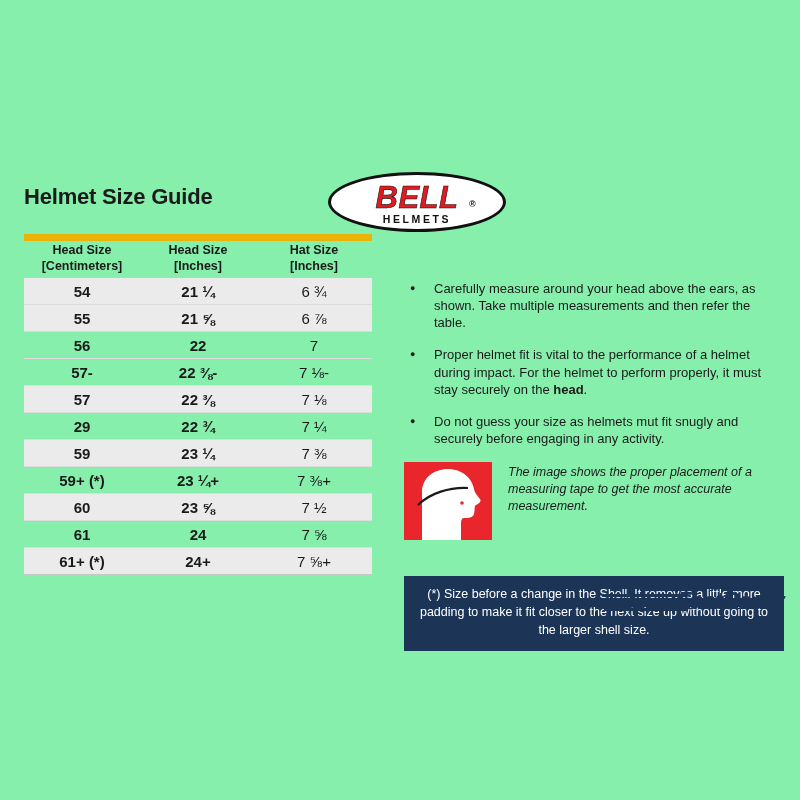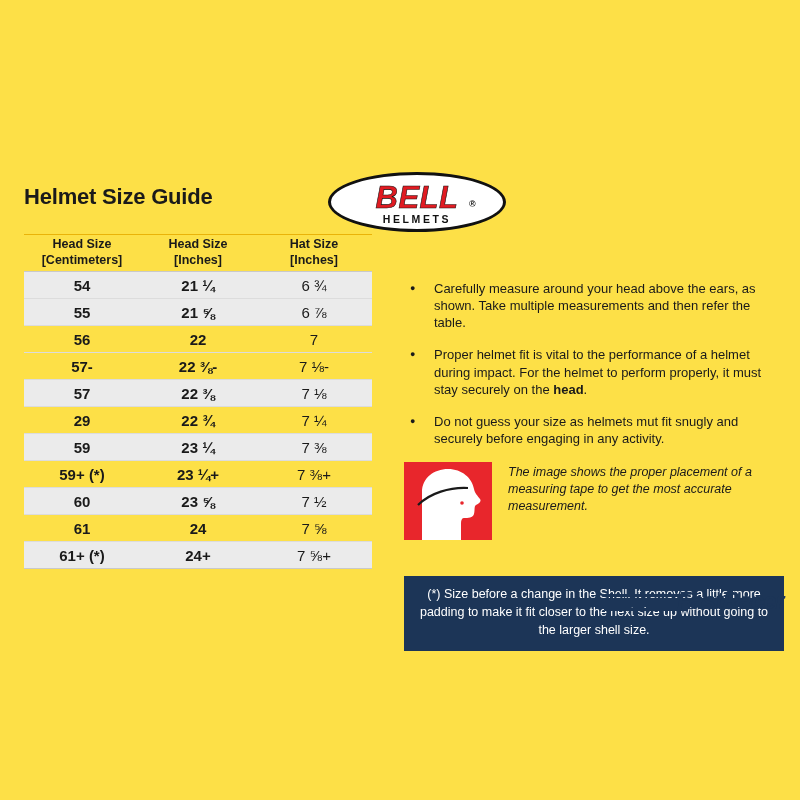--- a/index.html
+++ b/index.html
@@ -14,21 +14,21 @@
     color: #1a1a1a;
     position: relative;
     overflow: hidden;
   }
   #page {
     position: absolute;
     left: 0;
     top: 0;
     width: 800px;
     height: 800px;
-    background: #fde047;
+    background: #86efac;
   }
   .content {
     position: absolute;
     left: 24px;
     top: 172px;
     width: 760px;
   }
 
   
   .header-row {
@@ -114,21 +114,21 @@
     font-size: 15px;
     font-weight: bold;
     color: #1a1a1a;
     padding: 0;
     height: 26px;
     border-bottom: 1px solid #dcdcdc;
   }
   table.size-table thead th {
     height: 36px;
     vertical-align: middle;
-    border-top: 1px solid #eab308;
+    border-top: 7px solid #eab308;
     border-bottom: 1px solid #c9c9c9;
     line-height: 1.25;
     font-size: 12.5px;
   }
   table.size-table thead th .unit {
     font-weight: bold;
     display: block;
   }
   table.size-table tbody tr.alt td {
     background: #ebebeb;

